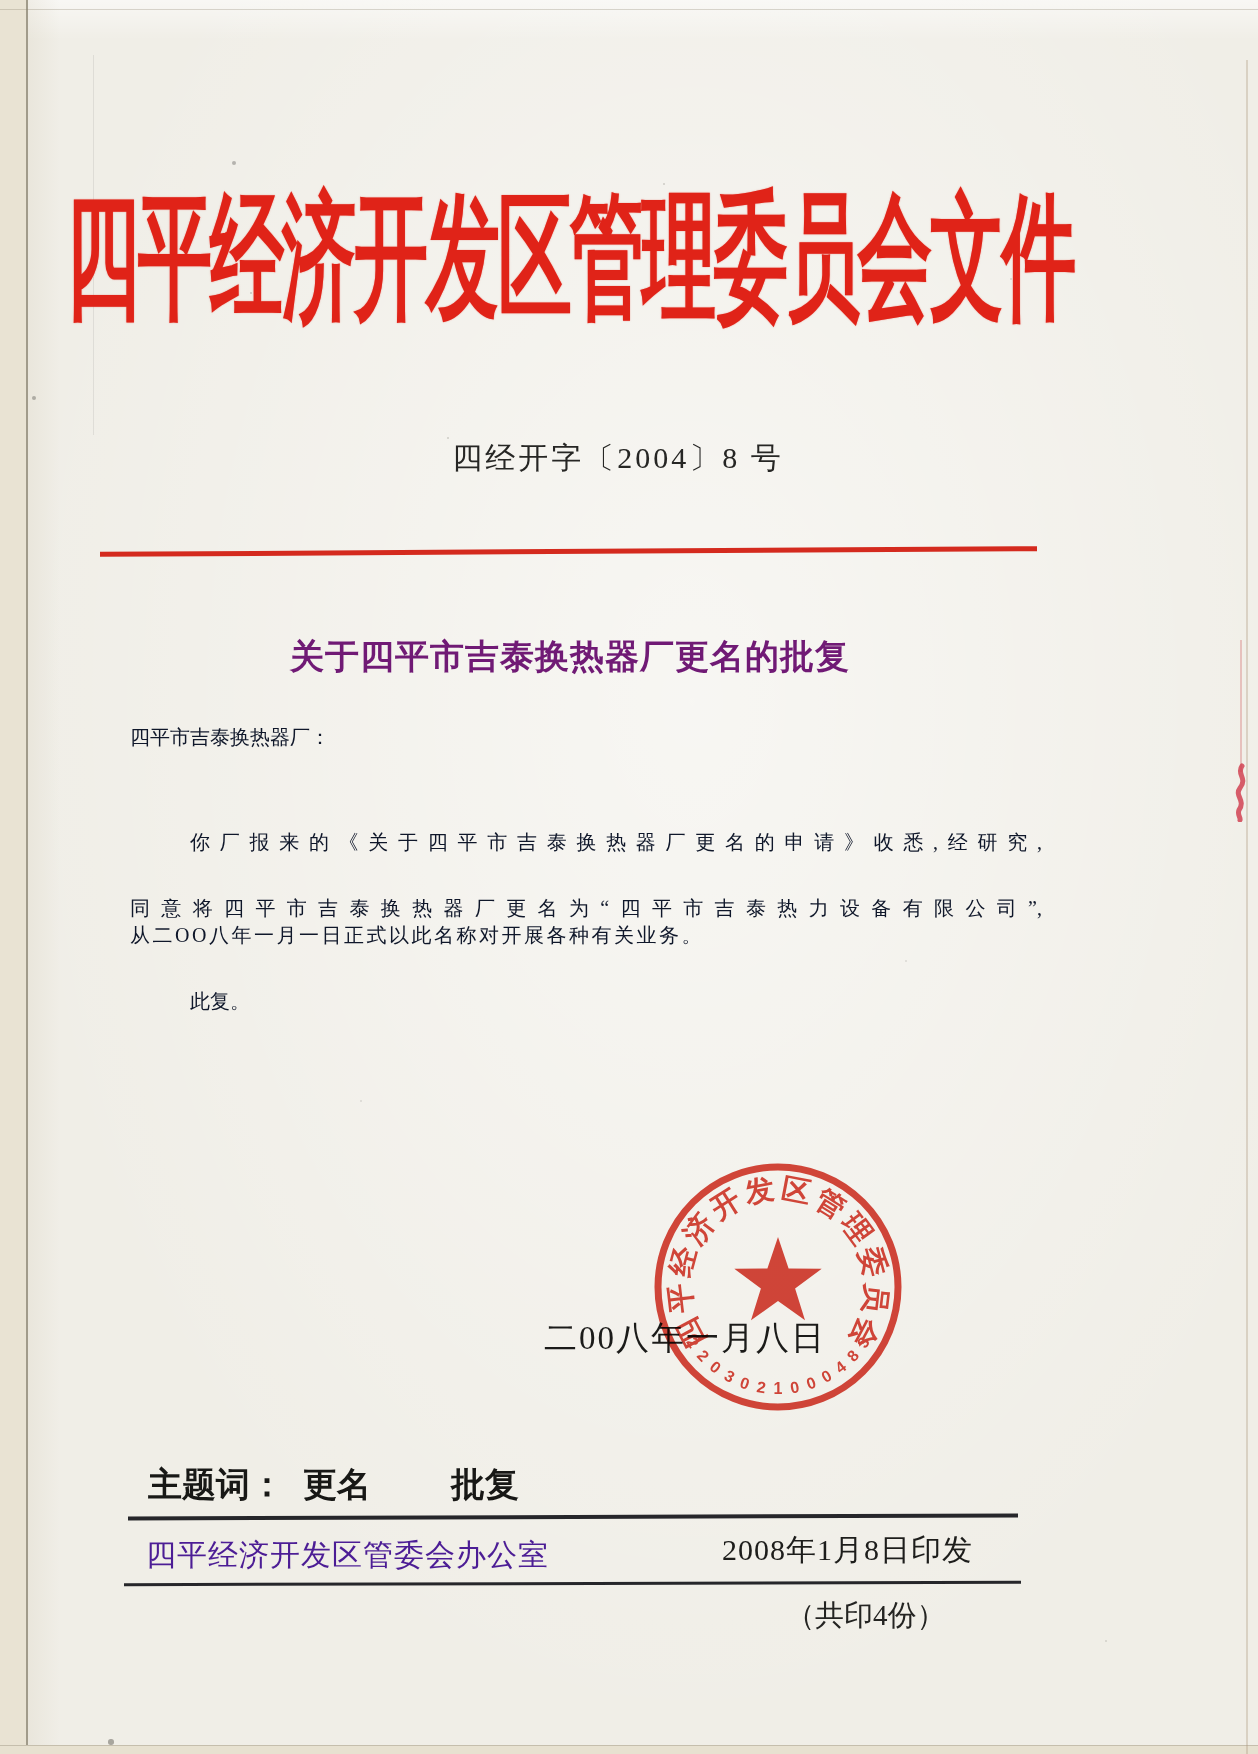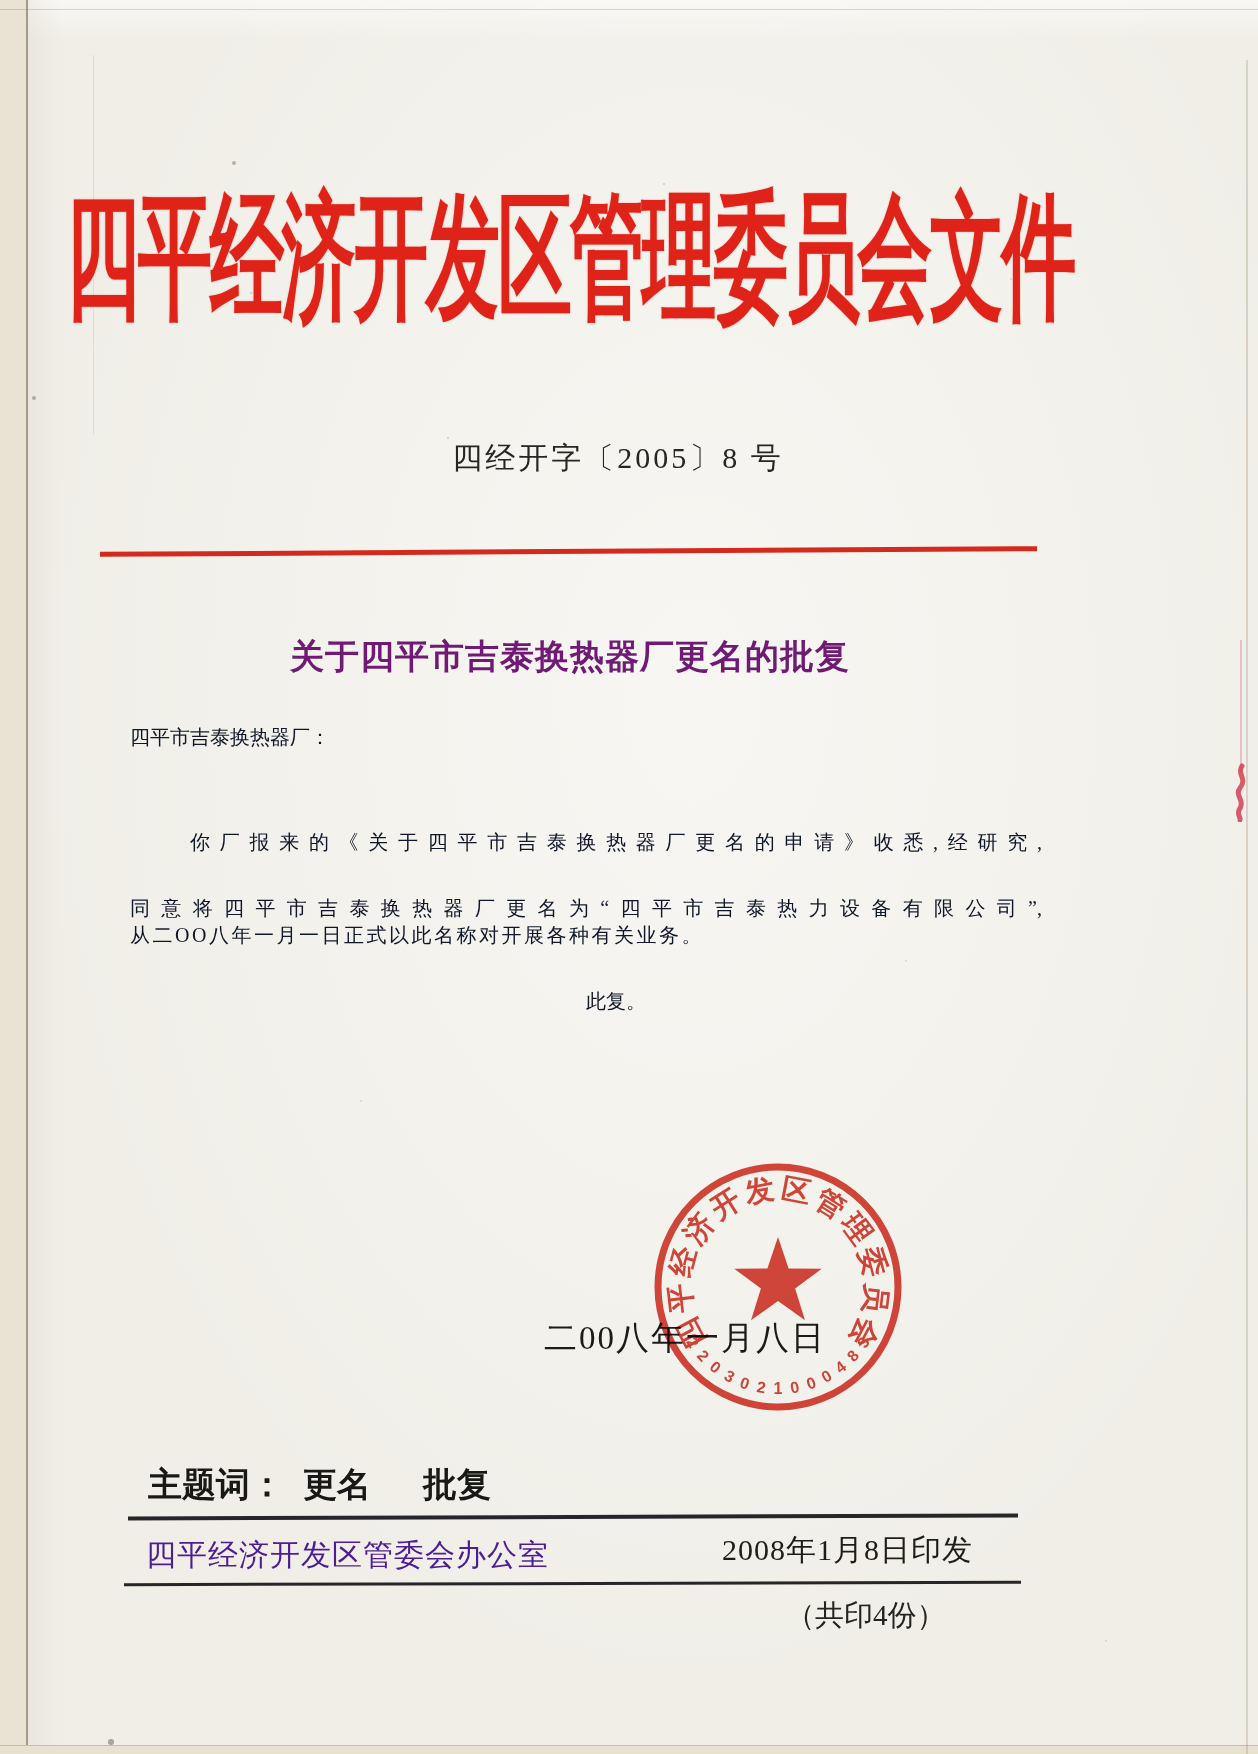--- a/index.html
+++ b/index.html
@@ -51,34 +51,34 @@
   .doc-title{position:absolute;left:35px;top:634px;width:1070px;text-align:center;
     font-size:34px;font-weight:bold;color:#701a75;
     font-family:"Liberation Sans","DejaVu Sans",sans-serif;letter-spacing:1px;}
 
   .body-line{position:absolute;left:130px;width:912px;font-size:20px;line-height:42px;color:#0f172a;}
   .jst{text-align:justify;text-align-last:justify;margin-top:40px;}
   .salutation{top:716px;}
   .bl0{top:781px;text-indent:60px;}
   .bl1{top:847px;}
   .bl2{top:914px;letter-spacing:2.5px;}
-  .closing{top:980px;text-indent:60px;text-align:center;}
+  .closing{top:980px;text-indent:60px;}
 
   .date-line{position:absolute;left:544px;top:1316px;font-size:33px;letter-spacing:2px;color:#1b1b19;z-index:1;}
   .seal{position:absolute;left:628px;top:1137px;width:300px;height:300px;z-index:2;
     mix-blend-mode:multiply;opacity:.9;}
   .seal-ring-char{font-size:29px;font-weight:bold;fill:var(--seal-red,#d63426);
     text-anchor:middle;dominant-baseline:middle;font-family:"Liberation Serif","DejaVu Serif",serif;}
   .seal-code-char{font-size:16px;font-weight:bold;fill:var(--seal-red,#d63426);
     text-anchor:middle;dominant-baseline:middle;font-family:"Liberation Sans","DejaVu Sans",sans-serif;}
 
   .keywords{position:absolute;left:148px;top:1462px;font-size:34px;font-weight:bold;color:#181816;
     font-family:"Liberation Sans","DejaVu Sans",sans-serif;}
   .kw1{margin-left:19px;}
-  .kw2{margin-left:52px;}
+  .kw2{margin-left:80px;}
   .foot-rule-1{position:absolute;left:128px;top:1515px;width:890px;height:4px;background:#26262a;transform:rotate(-0.2deg);}
   .foot-rule-2{position:absolute;left:124px;top:1582px;width:897px;height:3px;background:#26262a;transform:rotate(-0.15deg);}
   .footer-office{position:absolute;left:146px;top:1535px;font-size:30px;color:#4c1d95;letter-spacing:1px;}
   .footer-print-date{position:absolute;left:722px;top:1494px;font-size:30px;color:#1d1d1b;letter-spacing:1px;margin-top:36px;}
   .copies-note{position:absolute;left:786px;top:1596px;font-size:29px;color:#242422;}
 
   .red-squiggle{position:absolute;left:1228px;top:762px;z-index:1;}
   .red-hairline{position:absolute;left:1240px;top:640px;width:2px;height:132px;background:rgba(200,50,60,.25);}
 </style>
 </head>
@@ -87,21 +87,21 @@
 <div class="page-shade"></div>
 <div class="left-edge-strip"></div>
 <div class="top-edge-line"></div>
 <div class="bottom-edge-strip"></div>
 <div class="right-crease"></div>
 <div class="left-crease"></div>
 <div class="speckles"></div>
 
 <div class="header-title">四平经济开发区管理委员会文件</div>
 
-<div class="doc-number">四经开字〔2005〕8 号</div>
+<div class="doc-number">四经开字〔2004〕8 号</div>
 
 <div class="red-rule"></div>
 
 <div class="doc-title">关于四平市吉泰换热器厂更名的批复</div>
 
 <div class="body-line salutation">四平市吉泰换热器厂：</div>
 <div class="body-line bl0 jst">你厂报来的《关于四平市吉泰换热器厂更名的申请》收悉,经研究,</div>
 <div class="body-line bl1 jst">同意将四平市吉泰换热器厂更名为“四平市吉泰热力设备有限公司”,</div>
 <div class="body-line bl2">从二OO八年一月一日正式以此名称对开展各种有关业务。</div>
 <div class="body-line closing">此复。</div>

